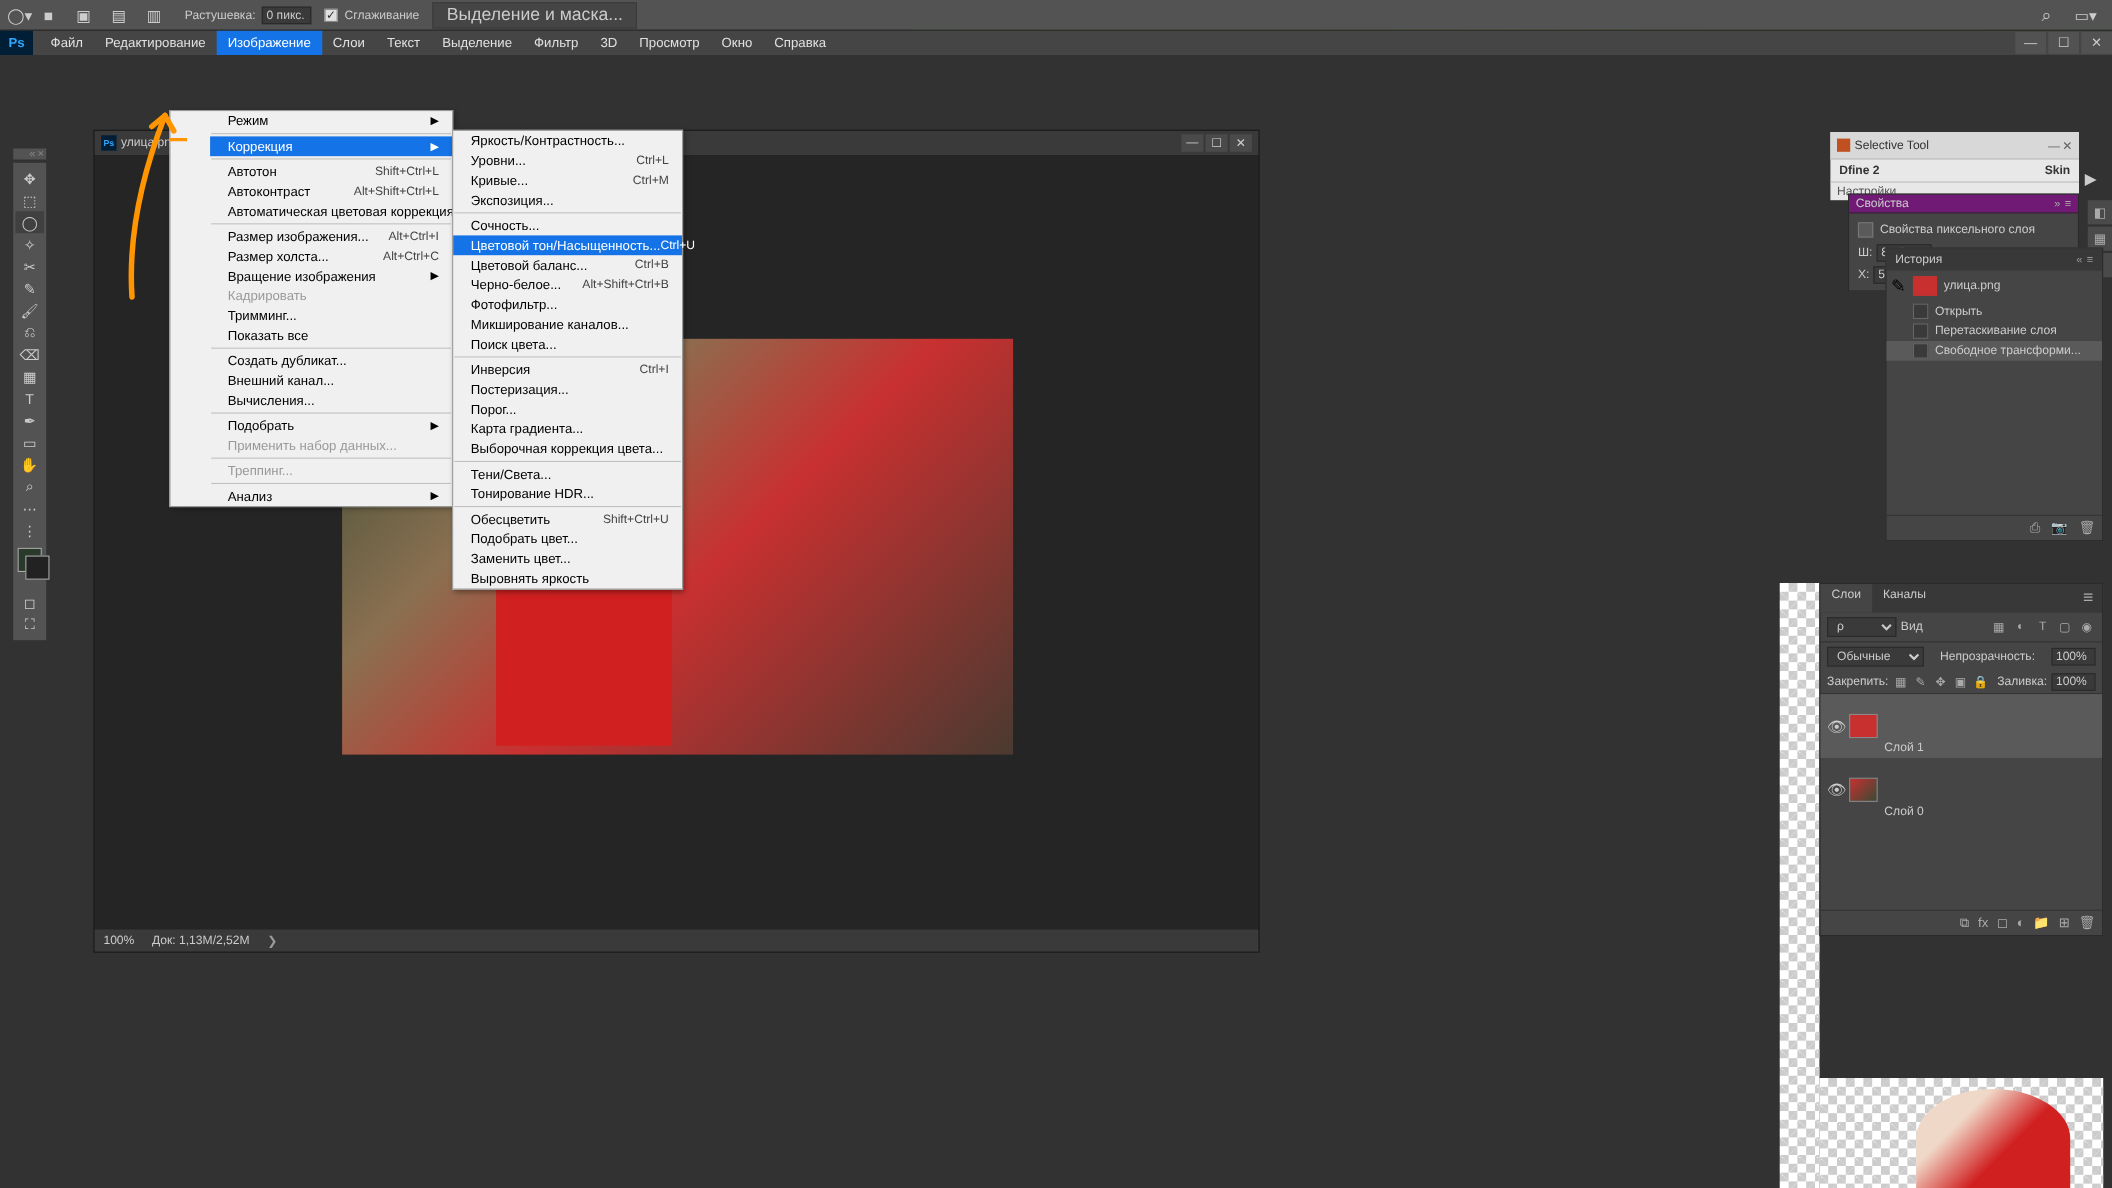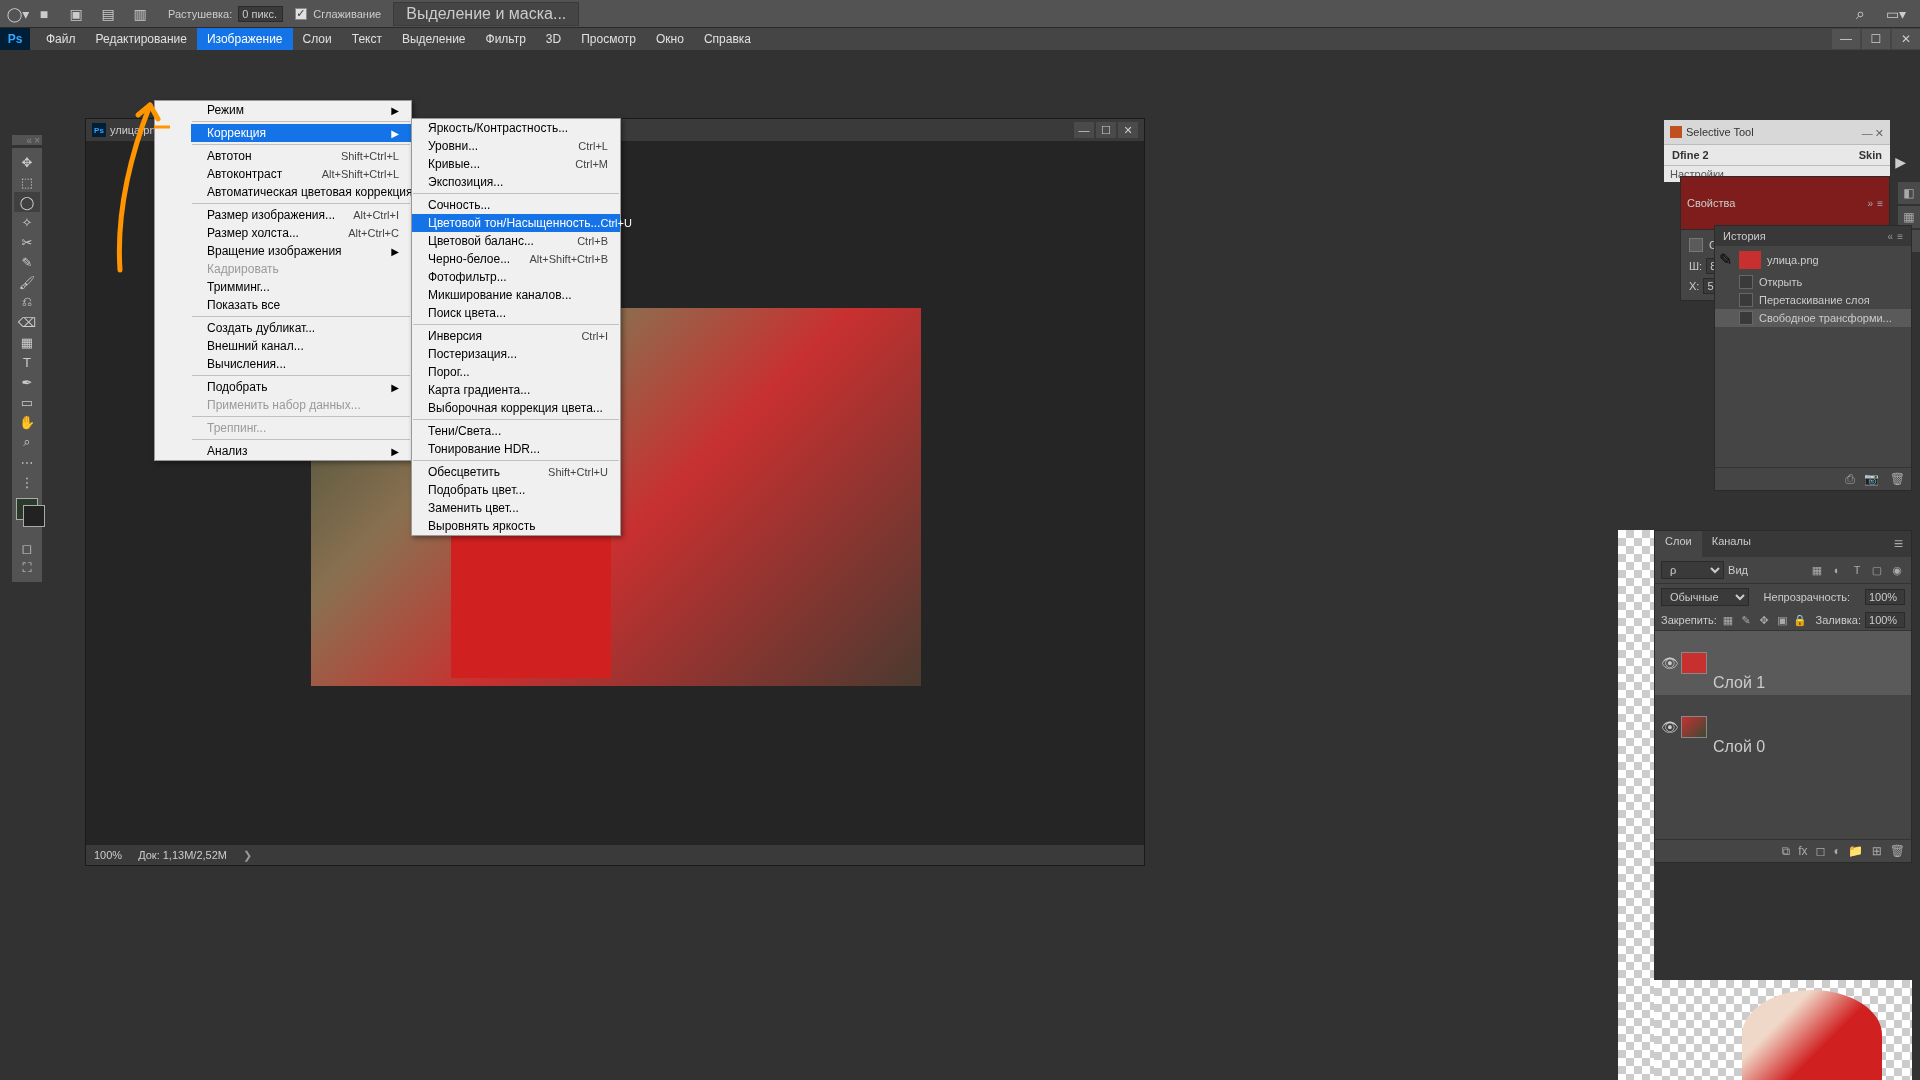--- a/index.html
+++ b/index.html
@@ -47,21 +47,21 @@
 .menu-drop .row { display: flex; align-items: center; padding: 2px 12px 2px 16px; height: 18px; cursor: pointer; white-space: nowrap; }
 .menu-drop .row.sel { background: #1473e6; color: #fff; }
 .menu-drop .row.dis { color: #9a9a9a; }
 .menu-drop .row .lbl { flex: 1; }
 .menu-drop .row .sc { font-size: 11px; color: #444; }
 .menu-drop .row.sel .sc { color: #fff; }
 .menu-drop .row .arr { font-size: 10px; margin-left: 8px; }
 .menu-drop .sep { height: 1px; background: #c0c0c0; margin: 2px 1px; }
 .arrow-annotation { position: absolute; top: 45px; left: 110px; width: 60px; height: 180px; pointer-events: none; z-index: 101; }
 .panel { background: #454545; border: 1px solid #2a2a2a; }
-.panel-header { display: flex; align-items: center; padding: 20px 6px; background: #7f1d1d; border-bottom: 1px solid #2a2a2a; }
+.panel-header { display: flex; align-items: center; padding: 2px 6px; background: #701a75; border-bottom: 1px solid #2a2a2a; }
 .panel-header .title { color: #ccc; font-size: 11px; flex: 1; }
 .panel-header .ctrl { color: #aaa; font-size: 10px; margin-left: 4px; cursor: pointer; }
 .panel-selective { background: #e8e8e8; }
 .panel-selective .header { display: flex; align-items: center; padding: 3px 6px; background: #d8d8d8; border-bottom: 1px solid #bbb; }
 .panel-selective .header .ico { width: 12px; height: 12px; background: #c05020; margin-right: 4px; }
 .panel-selective .header .title { color: #333; font-size: 11px; flex: 1; }
 .panel-selective .header .wc span { width: 14px; height: 14px; color: #666; font-size: 11px; margin-left: 2px; cursor: pointer; }
 .panel-selective .body { padding: 4px 8px; }
 .panel-selective .body .row1 { font-size: 11px; font-weight: bold; color: #333; display: flex; justify-content: space-between; }
 .panel-selective .tabfoot { border-top: 1px solid #bbb; padding: 2px 6px; font-size: 11px; color: #555; display: flex; }
@@ -95,21 +95,21 @@
 .layers-panel .blend-row .lbl { color: #ccc; font-size: 11px; }
 .layers-panel .blend-row input { width: 40px; background: #3a3a3a; border: 1px solid #2a2a2a; color: #ccc; font-size: 11px; padding: 1px 3px; }
 .layers-panel .lock-row { display: flex; align-items: center; padding: 2px 6px; gap: 4px; border-bottom: 1px solid #333; }
 .layers-panel .lock-row .lbl { color: #ccc; font-size: 11px; }
 .layers-panel .lock-row .lico { width: 16px; height: 16px; color: #aaa; font-size: 11px; display: flex; align-items: center; justify-content: center; cursor: pointer; }
 .layers-panel .layer { display: flex; align-items: center; padding: 3px 6px; gap: 6px; }
 .layers-panel .layer.sel { background: #5a5a5a; }
 .layers-panel .layer .eye { width: 14px; color: #ccc; font-size: 14px; cursor: pointer; }
 .layers-panel .layer .thumb { width: 26px; height: 22px; background: #c83030; border: 1px solid #888; }
 .layers-panel .layer .thumb.l0 { background: linear-gradient(135deg, #c83030, #3a4a35); }
-.layers-panel .layer .name { color: #ccc; font-size: 16px; margin-top: 40px; }
+.layers-panel .layer .name { color: #ccc; font-size: 11px; margin-top: 40px; }
 .layers-panel .foot { display: flex; justify-content: flex-end; padding: 4px 6px; gap: 8px; border-top: 1px solid #333; margin-top: 80px; }
 .layers-panel .foot span { color: #aaa; font-size: 12px; cursor: pointer; }
 .checker-area { position: absolute; top: 480px; right: 266px; width: 36px; bottom: 0; background-image: linear-gradient(45deg,#ccc 25%,transparent 25%),linear-gradient(-45deg,#ccc 25%,transparent 25%),linear-gradient(45deg,transparent 75%,#ccc 75%),linear-gradient(-45deg,transparent 75%,#ccc 75%); background-size: 16px 16px; background-position: 0 0,0 8px,8px -8px,-8px 0; background-color: #fff; }
 .checker-area2 { position: absolute; bottom: 0; right: 8px; width: 258px; height: 100px; background-image: linear-gradient(45deg,#ccc 25%,transparent 25%),linear-gradient(-45deg,#ccc 25%,transparent 25%),linear-gradient(45deg,transparent 75%,#ccc 75%),linear-gradient(-45deg,transparent 75%,#ccc 75%); background-size: 16px 16px; background-position: 0 0,0 8px,8px -8px,-8px 0; background-color: #fff; }
 .checker-area2 .figure { position: absolute; bottom: 0; right: 30px; width: 140px; height: 90px; background: linear-gradient(135deg, #f0d8c8 30%, #d02020 60%); border-radius: 50% 50% 0 0; }
 .play-btn { position: absolute; top: 104px; right: 14px; color: #ccc; font-size: 14px; }
 .side-icons { position: absolute; top: 128px; right: 0; width: 22px; display: flex; flex-direction: column; gap: 2px; }
 .side-icons .si { width: 22px; height: 22px; background: #4a4a4a; display: flex; align-items: center; justify-content: center; color: #aaa; font-size: 12px; cursor: pointer; }
 </style>
 </head>

